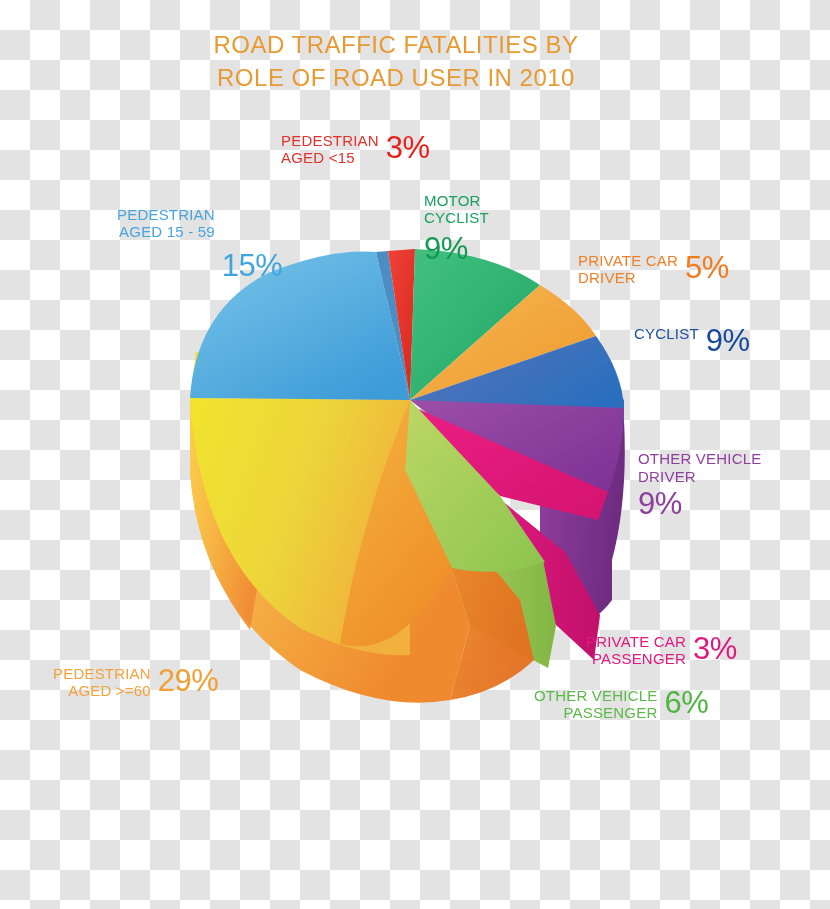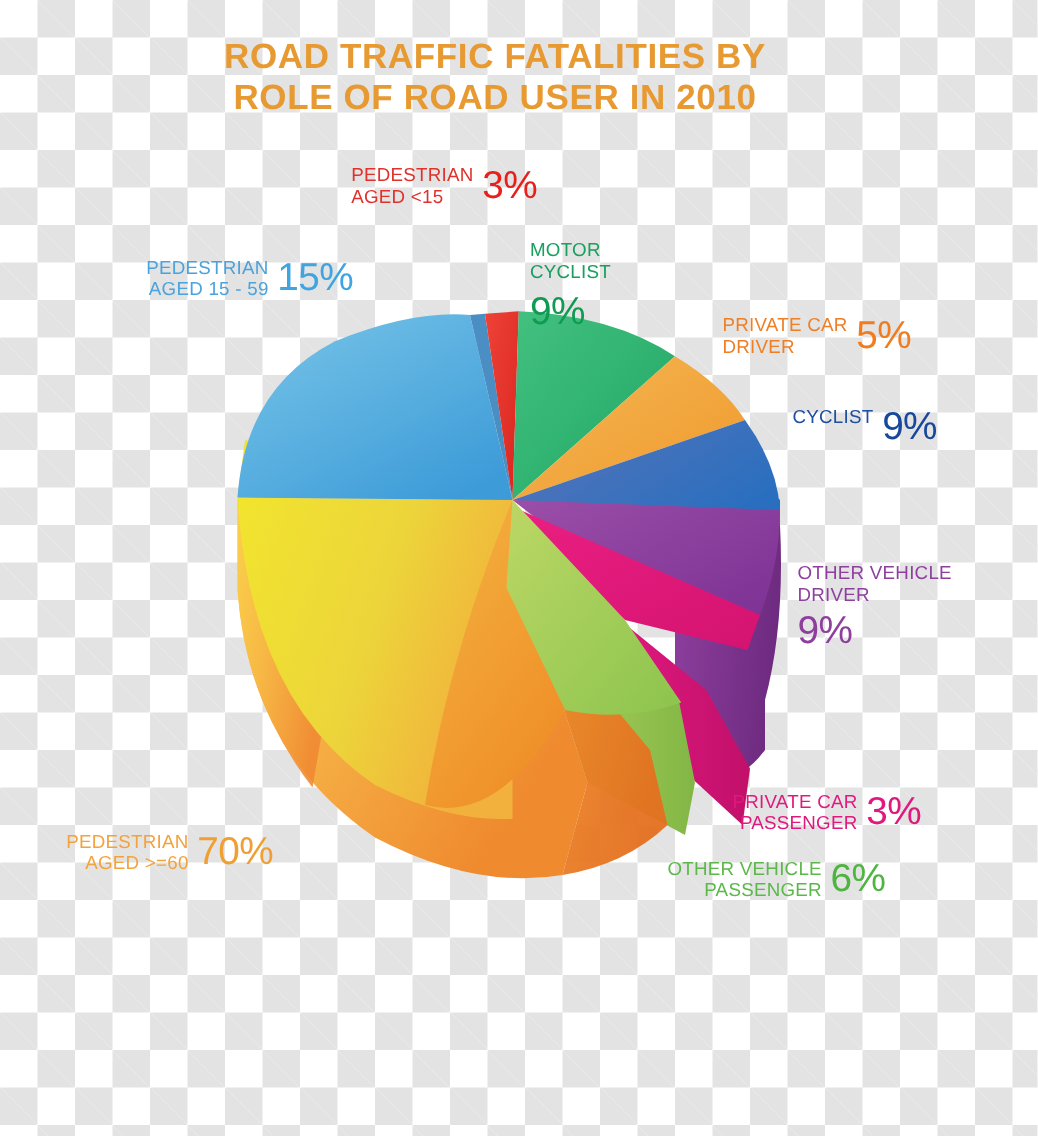--- a/index.html
+++ b/index.html
@@ -26,24 +26,24 @@
   }
 
   
   .title {
     position: absolute;
     left: 0;
     top: 28px;
     width: 792px;
     text-align: center;
     color: #e89a32;
-    font-size: 28px;
+    font-size: 24px;
     line-height: 33px;
     letter-spacing: 0.5px;
-    font-weight: 700;
+    font-weight: 400;
     white-space: pre-line;
   }
 
   
   .footer {
     position: absolute;
     left: 0;
     top: 811px;
     width: 830px;
     text-align: center;
@@ -227,21 +227,21 @@
 
   <div class="callout right" style="left:424px; top:192px;flex-direction:column;">
     <span class="cap" style="color:#17a05e;">MOTOR
 CYCLIST</span>
     <span class="pct" style="color:#0f9b52;">9%</span>
   </div>
 
   <div class="callout left" style="left:117px; top:206px;">
     <span class="cap" style="color:#4aa3dd;">PEDESTRIAN
 AGED 15 - 59</span>
-    <span class="pct" style="color:#3fa5e0;">15%</span>
+    <span class="pct" style="color:#3fa5e0;margin-top:44px;">15%</span>
   </div>
 
   <div class="callout right" style="left:578px; top:252px;">
     <span class="cap" style="color:#ef7f24;">PRIVATE CAR
 DRIVER</span>
     <span class="pct" style="color:#f07c1e;">5%</span>
   </div>
 
   <div class="callout right" style="left:634px; top:325px;">
     <span class="cap" style="color:#1e4fa0;">CYCLIST</span>
@@ -262,17 +262,17 @@
 
   <div class="callout left" style="left:534px; top:687px;">
     <span class="cap" style="color:#5cb84a;">OTHER VEHICLE
 PASSENGER</span>
     <span class="pct" style="color:#4fb441;">6%</span>
   </div>
 
   <div class="callout left" style="left:53px; top:665px;">
     <span class="cap" style="color:#f2a33c;">PEDESTRIAN
 AGED &gt;=60</span>
-    <span class="pct" style="color:#f0a032;">70%</span>
+    <span class="pct" style="color:#f0a032;">29%</span>
   </div>
 
 
 </div>
 
 </body></html>

